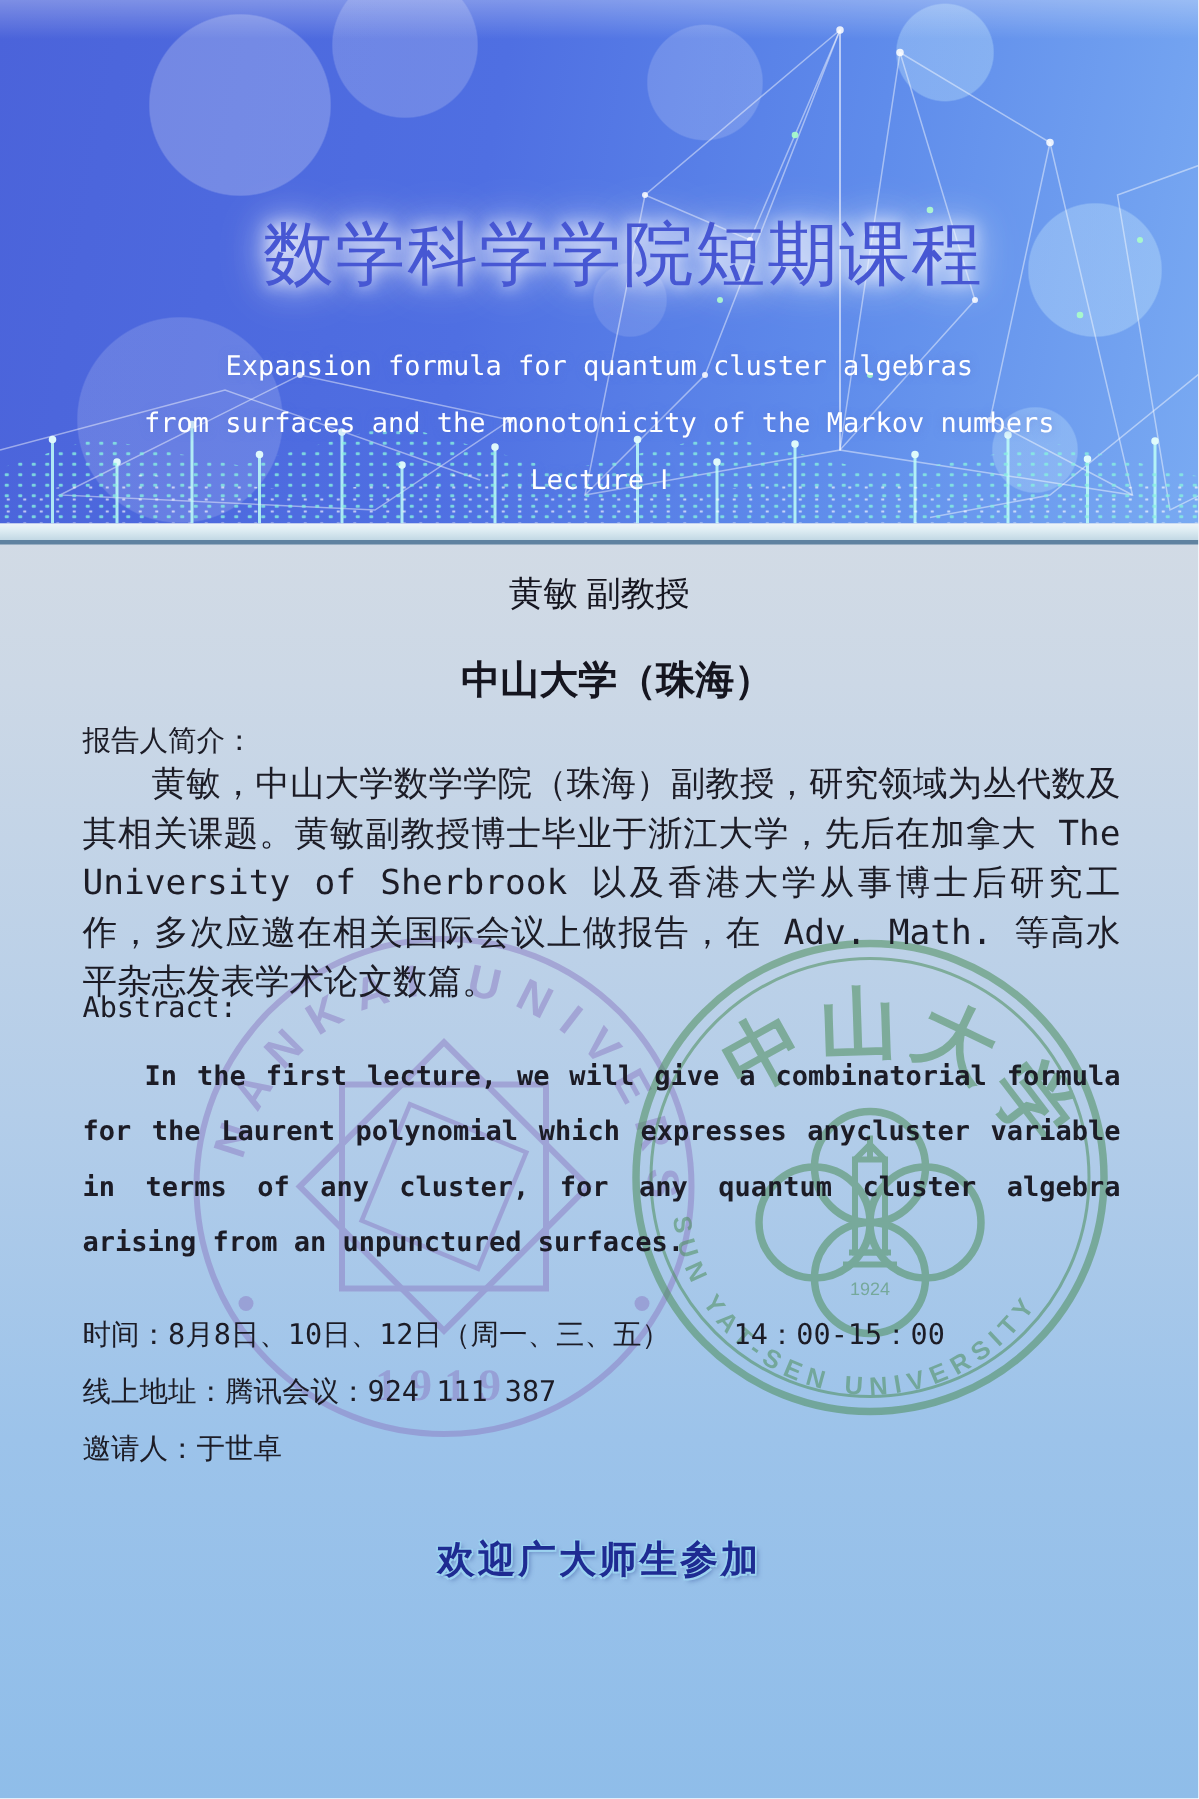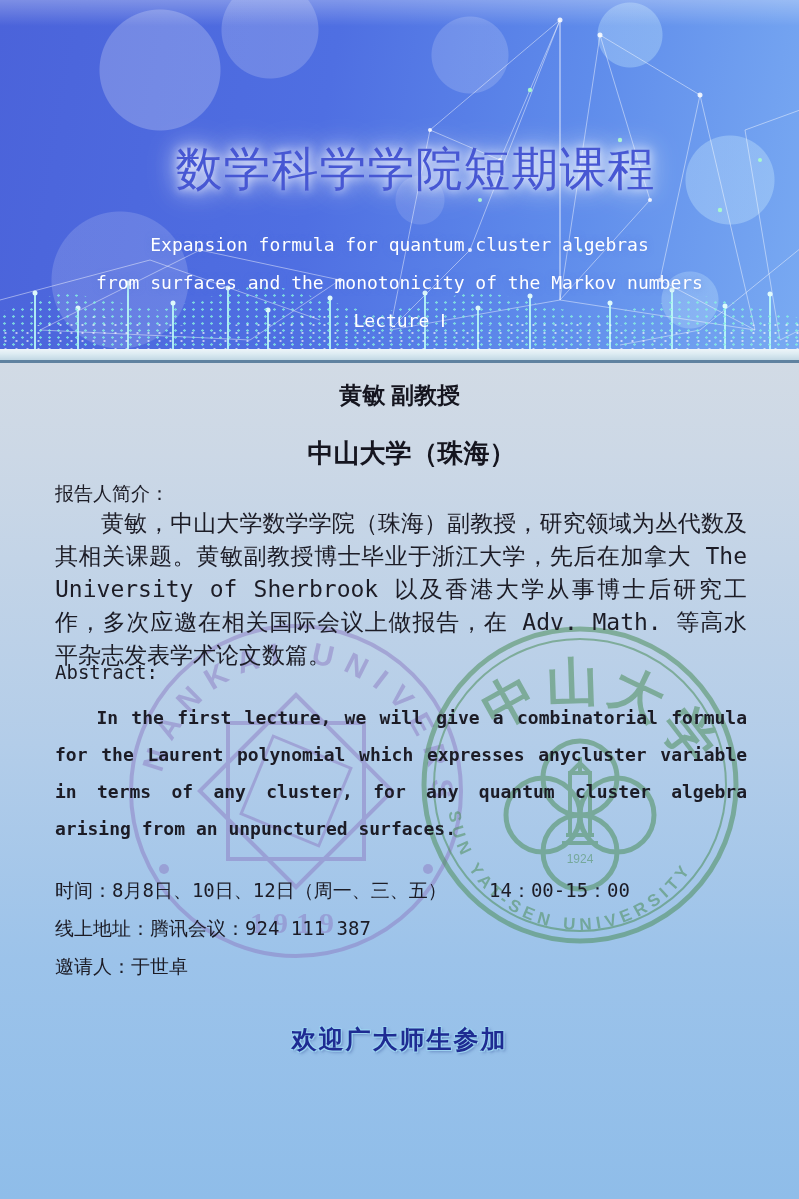--- a/index.html
+++ b/index.html
@@ -53,21 +53,21 @@
     background:linear-gradient(180deg,#eef5f9 0%, #dcebf2 45%, #c2d8e4 100%);
     border-bottom:3px solid #5f82a0; box-sizing:border-box; z-index:3;
   }
 
   
   .content { position:absolute; left:0; top:363px; width:799px; height:836px; }
   .wm { position:absolute; z-index:0; }
 
   .speaker-name {
     position:absolute; left:0; top:17px; width:100%; text-align:center;
-    font-size:23px; font-weight:bold; color:#15151f; margin:0; z-index:1;
+    font-size:23px; font-weight:normal; color:#15151f; margin:0; z-index:1;
   }
   .speaker-affil {
     position:absolute; left:0; top:61px; width:100%; text-align:center;
     font-size:26px; font-weight:bold; color:#15151f; margin:12px; z-index:1;
   }
   .bio-head {
     position:absolute; left:55px; top:118px; font-size:19px; color:#1c1c26; z-index:1;
     font-family:"DejaVu Sans Mono", monospace;
   }
   .bio-para {

